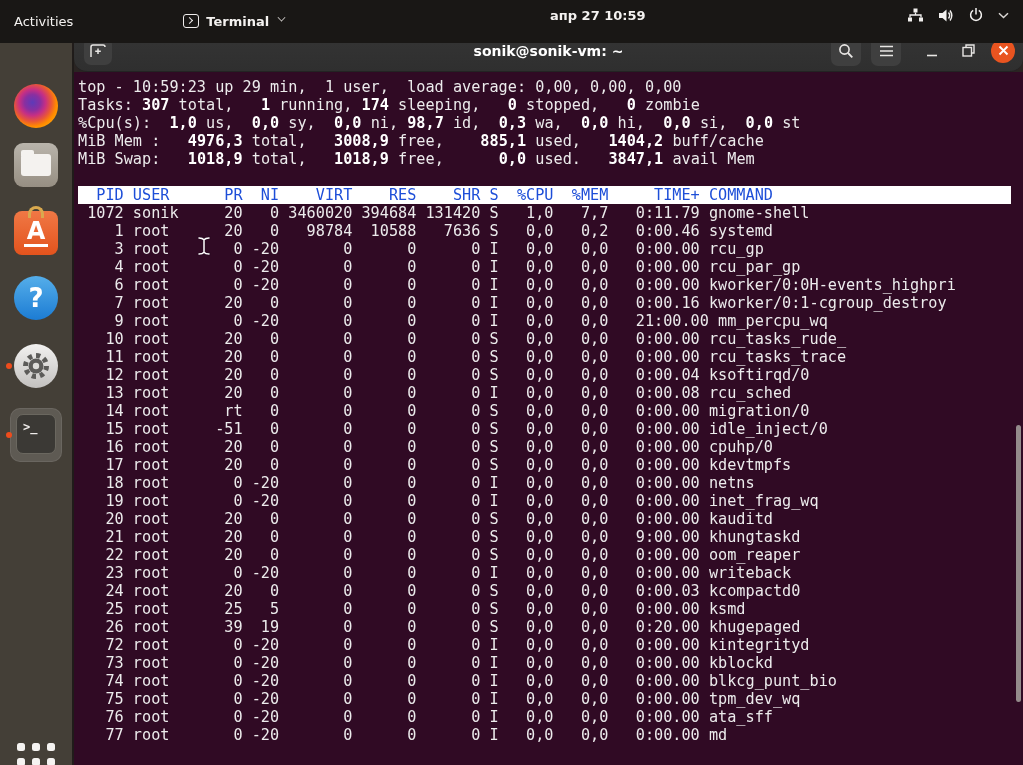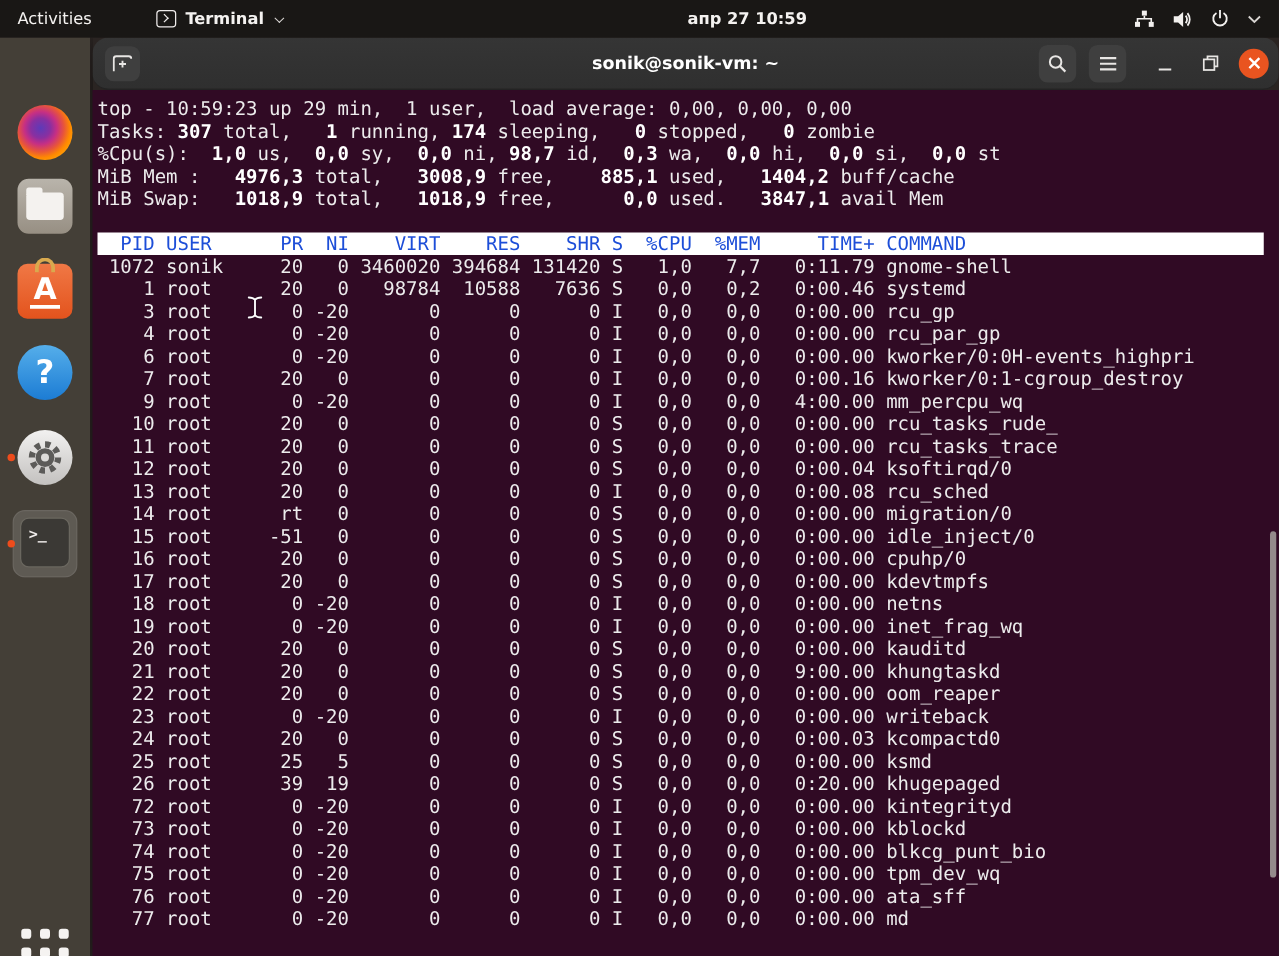--- a/index.html
+++ b/index.html
@@ -1,23 +1,23 @@
 <!DOCTYPE html>
 <html><head>
 <meta charset="utf-8">
 <style>
   html,body{margin:0;padding:0;width:1023px;height:765px;overflow:hidden;background:#2a2422;
     font-family:"DejaVu Sans",sans-serif;}
   *{box-sizing:border-box;}
 
   
-  .topbar{position:absolute;left:0;top:0;width:1023px;height:30px;background:#191715;
+  .topbar{position:absolute;left:0;top:0;width:1023px;height:43px;background:#191715;
     color:#f4f2f0;font-size:13px;display:flex;align-items:center;z-index:30;}
   .activities{padding:0 14px;height:100%;display:flex;align-items:center;cursor:default;}
-  .appmenu{display:flex;align-items:center;gap:7px;margin-left:38px;font-weight:bold;}
+  .appmenu{display:flex;align-items:flex-start;gap:7px;margin-left:96px;font-weight:bold;}
   .term-glyph{width:16px;height:14px;border:1.5px solid #efeceb;border-radius:3px;position:relative;}
   .term-glyph:after{content:"";position:absolute;left:3px;top:3px;width:4px;height:4px;
     border-left:1.5px solid #efeceb;border-bottom:1.5px solid #efeceb;transform:rotate(-135deg);}
   .chev{width:8px;height:8px;position:relative;margin-left:2px;}
   .chev:after{content:"";position:absolute;left:0;top:0;width:6px;height:6px;
     border-right:1.5px solid #d9d6d3;border-bottom:1.5px solid #d9d6d3;transform:rotate(45deg) scale(.8);}
   .clock{position:absolute;left:506px;top:0;height:30px;display:flex;align-items:center;font-weight:bold;margin-left:44px;}
   .sysarea{position:absolute;right:8px;top:0;height:30px;display:flex;align-items:center;gap:14px;padding:0 6px;}
   .sysarea svg{display:block;}
 
@@ -217,21 +217,21 @@
       </div>
     <div class="line"> </div>
     <div><span id="thead" class="thead">  PID USER      PR  NI    VIRT    RES    SHR S  %CPU  %MEM     TIME+ COMMAND                          </span></div>
     <div id="rows">
         <div class="line"> 1072 sonik     20   0 3460020 394684 131420 S   1,0   7,7   0:11.79 gnome-shell</div>
         <div class="line">    1 root      20   0   98784  10588   7636 S   0,0   0,2   0:00.46 systemd</div>
         <div class="line">    3 root       0 -20       0      0      0 I   0,0   0,0   0:00.00 rcu_gp</div>
         <div class="line">    4 root       0 -20       0      0      0 I   0,0   0,0   0:00.00 rcu_par_gp</div>
         <div class="line">    6 root       0 -20       0      0      0 I   0,0   0,0   0:00.00 kworker/0:0H-events_highpri</div>
         <div class="line">    7 root      20   0       0      0      0 I   0,0   0,0   0:00.16 kworker/0:1-cgroup_destroy</div>
-        <div class="line">    9 root       0 -20       0      0      0 I   0,0   0,0   4:00.00 mm_percpu_wq</div>
+        <div class="line">    9 root       0 -20       0      0      0 I   0,0   0,0   21:00.00 mm_percpu_wq</div>
         <div class="line">   10 root      20   0       0      0      0 S   0,0   0,0   0:00.00 rcu_tasks_rude_</div>
         <div class="line">   11 root      20   0       0      0      0 S   0,0   0,0   0:00.00 rcu_tasks_trace</div>
         <div class="line">   12 root      20   0       0      0      0 S   0,0   0,0   0:00.04 ksoftirqd/0</div>
         <div class="line">   13 root      20   0       0      0      0 I   0,0   0,0   0:00.08 rcu_sched</div>
         <div class="line">   14 root      rt   0       0      0      0 S   0,0   0,0   0:00.00 migration/0</div>
         <div class="line">   15 root     -51   0       0      0      0 S   0,0   0,0   0:00.00 idle_inject/0</div>
         <div class="line">   16 root      20   0       0      0      0 S   0,0   0,0   0:00.00 cpuhp/0</div>
         <div class="line">   17 root      20   0       0      0      0 S   0,0   0,0   0:00.00 kdevtmpfs</div>
         <div class="line">   18 root       0 -20       0      0      0 I   0,0   0,0   0:00.00 netns</div>
         <div class="line">   19 root       0 -20       0      0      0 I   0,0   0,0   0:00.00 inet_frag_wq</div>

